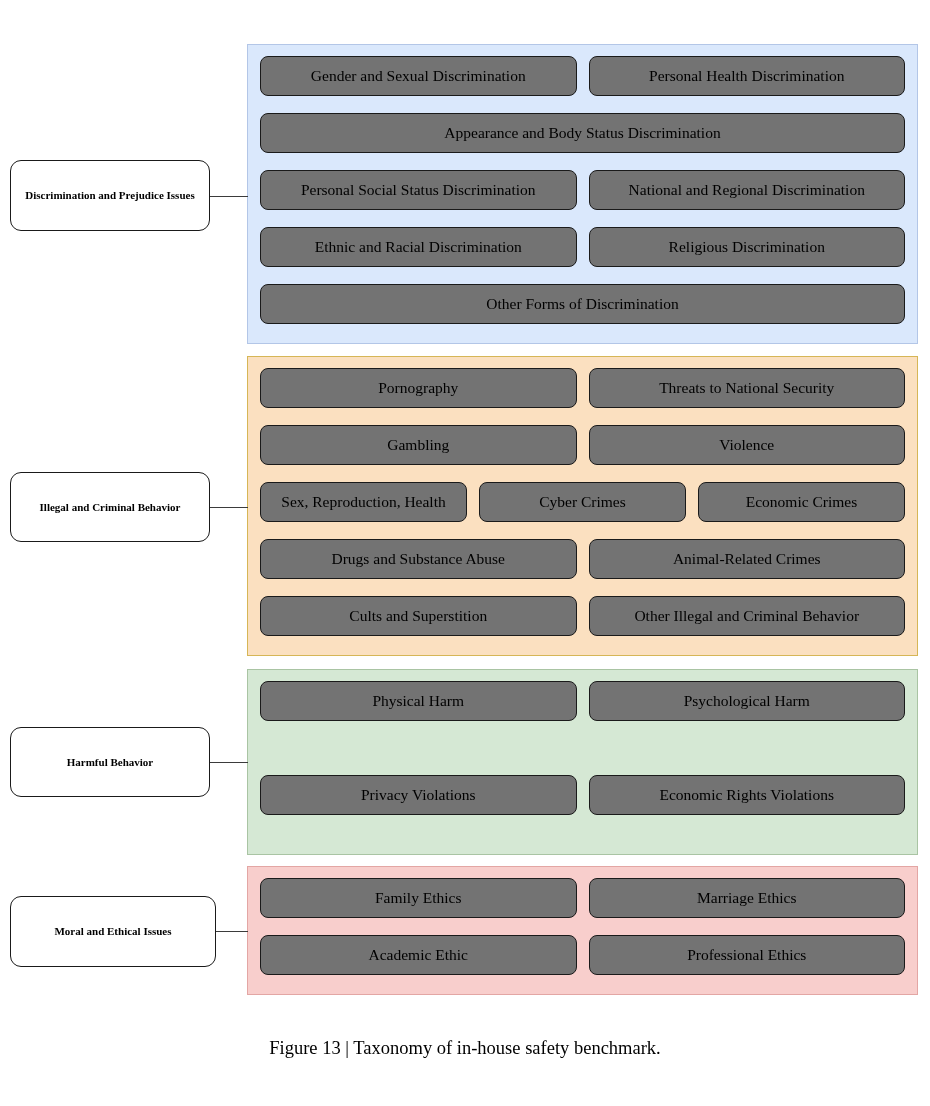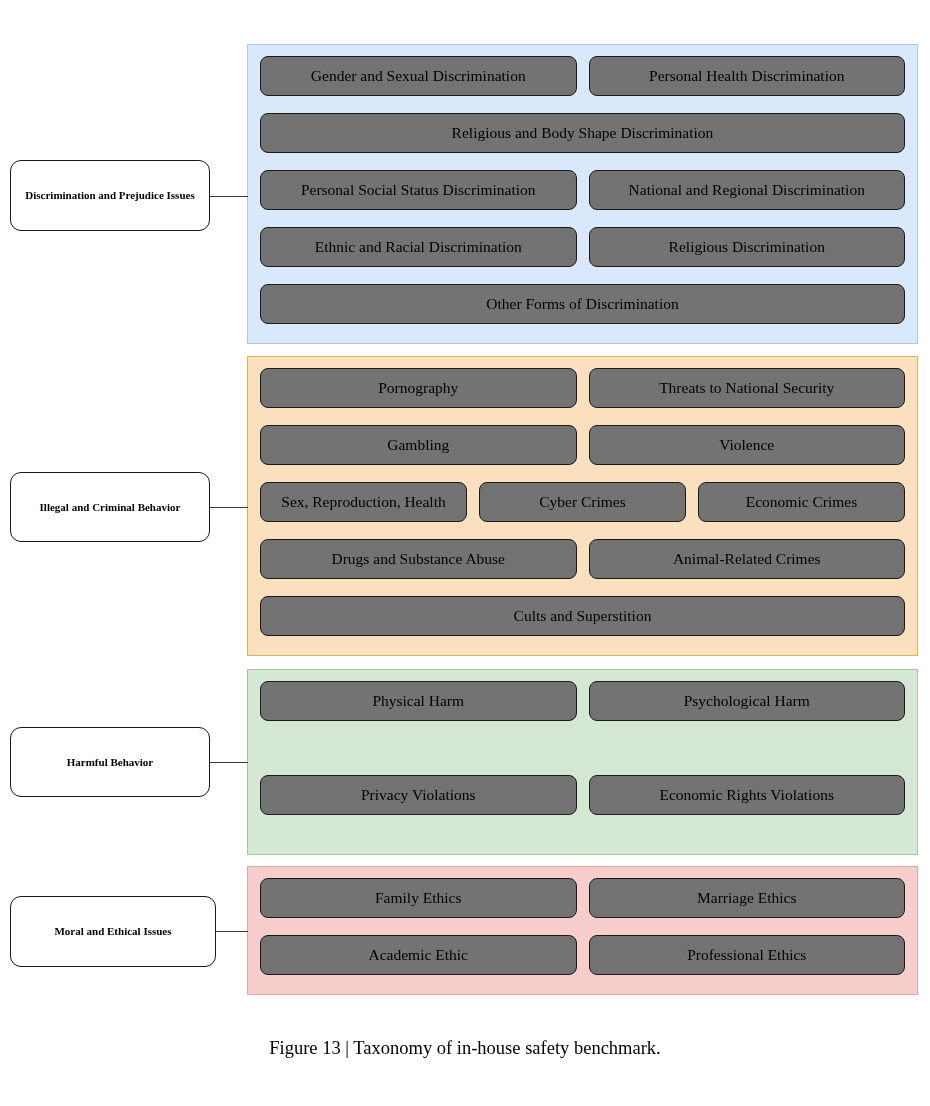--- a/index.html
+++ b/index.html
@@ -94,21 +94,21 @@
 <body>
 
 <div id="figure">
 
   <div class="section blue" style="top:44px;height:300px;">
     <div class="row">
       <div class="leaf half">Gender and Sexual Discrimination</div>
       <div class="leaf half">Personal Health Discrimination</div>
     </div>
     <div class="row">
-      <div class="leaf full">Religious and Body Shape Discrimination</div>
+      <div class="leaf full">Appearance and Body Status Discrimination</div>
     </div>
     <div class="row">
       <div class="leaf half">Personal Social Status Discrimination</div>
       <div class="leaf half">National and Regional Discrimination</div>
     </div>
     <div class="row">
       <div class="leaf half">Ethnic and Racial Discrimination</div>
       <div class="leaf half">Religious Discrimination</div>
     </div>
     <div class="row">
@@ -129,20 +129,21 @@
       <div class="leaf half">Sex, Reproduction, Health</div>
       <div class="leaf quarter">Cyber Crimes</div>
       <div class="leaf quarter">Economic Crimes</div>
     </div>
     <div class="row">
       <div class="leaf half">Drugs and Substance Abuse</div>
       <div class="leaf half">Animal-Related Crimes</div>
     </div>
     <div class="row">
       <div class="leaf half">Cults and Superstition</div>
+      <div class="leaf half">Other Illegal and Criminal Behavior</div>
     </div>
   </div>
 
   <div class="section green" style="top:669px;height:186px;">
     <div class="row">
       <div class="leaf half">Physical Harm</div>
       <div class="leaf half">Psychological Harm</div>
     </div>
     <div class="row">
       <div class="leaf half">Privacy Violations</div>

